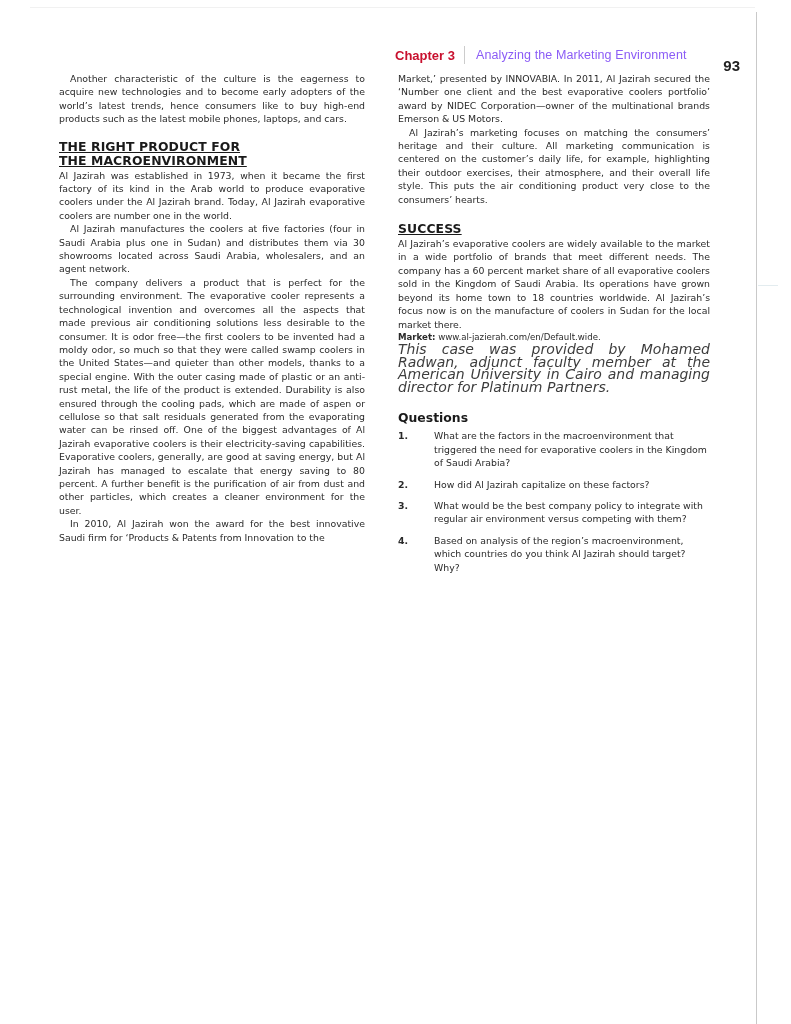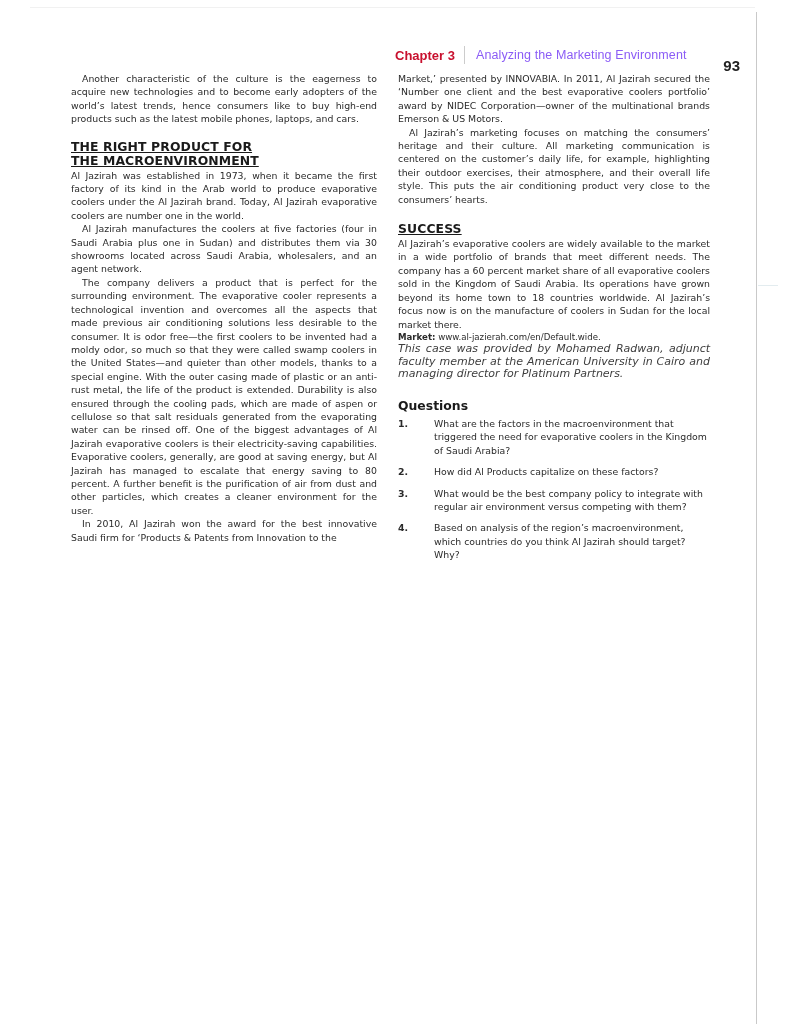--- a/index.html
+++ b/index.html
@@ -28,31 +28,31 @@
     font-size: 13px;
   }
   .head-sep { width: 1px; height: 18px; background: #cccccc; margin: 0 11px 0 9px; }
   .head-title { color: #8b5cf6; font-family: "Liberation Sans", sans-serif; font-size: 12.5px; letter-spacing: 0.1px; flex: 1; }
   .page-num { font-weight: bold; font-family: "Liberation Sans", sans-serif; font-size: 15px; color: #222; margin-top: 21px; }
 
   .col {
     position: absolute; top: 72px; width: 306px;
     font-size: 9.35px; line-height: 13.4px; text-align: justify;
   }
-  .col.left { left: 71px; }
+  .col.left { left: 59px; }
   .col.right { left: 398px; width: 312px; }
   .col p { margin: 0; text-indent: 0; hyphens: auto; }
   .col p.ind { text-indent: 11px; }
   .sec-head {
     font-family: "DejaVu Sans", sans-serif; font-weight: bold; font-size: 12.4px;
     line-height: 14px; color: #1a1a1a; margin: 14px 0 1px 0; letter-spacing: 0.1px; text-decoration: underline;
   }
   .source { margin-top: 12px; font-size: 8.6px; line-height: 12.4px; }
   .source b { font-weight: bold; }
-  .credit { font-style: italic; font-size: 11px; line-height: 12.4px; color: #3d3d3d; text-indent: 18px; }
+  .credit { font-style: italic; font-size: 14px; line-height: 12.4px; color: #3d3d3d; text-indent: 18px; }
   .q-head { font-weight: bold; font-size: 12.4px; margin: 18px 0 5px 0; color: #1a1a1a; }
   .q-list { margin: 0; padding: 0; list-style: none; }
   .q-item { display: flex; margin-bottom: 8px; text-align: left; }
   .q-num { font-weight: bold; width: 16px; flex: none; }
   .q-text { flex: 1; margin-left: 20px; }
 </style>
 </head>
 <body>
 
 <div class="top-rule"></div>
@@ -93,21 +93,21 @@
   <p class="credit">This case was provided by Mohamed Radwan, adjunct faculty member at the American University in Cairo and managing director for Platinum Partners.</p>
 
   <h3 class="q-head">Questions</h3>
   <ol class="q-list">
     <li class="q-item">
       <span class="q-num">1.</span>
       <span class="q-text">What are the factors in the macroenvironment that triggered the need for evaporative coolers in the Kingdom of Saudi Arabia?</span>
     </li>
     <li class="q-item">
       <span class="q-num">2.</span>
-      <span class="q-text">How did Al Products capitalize on these factors?</span>
+      <span class="q-text">How did Al Jazirah capitalize on these factors?</span>
     </li>
     <li class="q-item">
       <span class="q-num">3.</span>
       <span class="q-text">What would be the best company policy to integrate with regular air environment versus competing with them?</span>
     </li>
     <li class="q-item">
       <span class="q-num">4.</span>
       <span class="q-text">Based on analysis of the region’s macroenvironment, which countries do you think Al Jazirah should target? Why?</span>
     </li>
   </ol>

